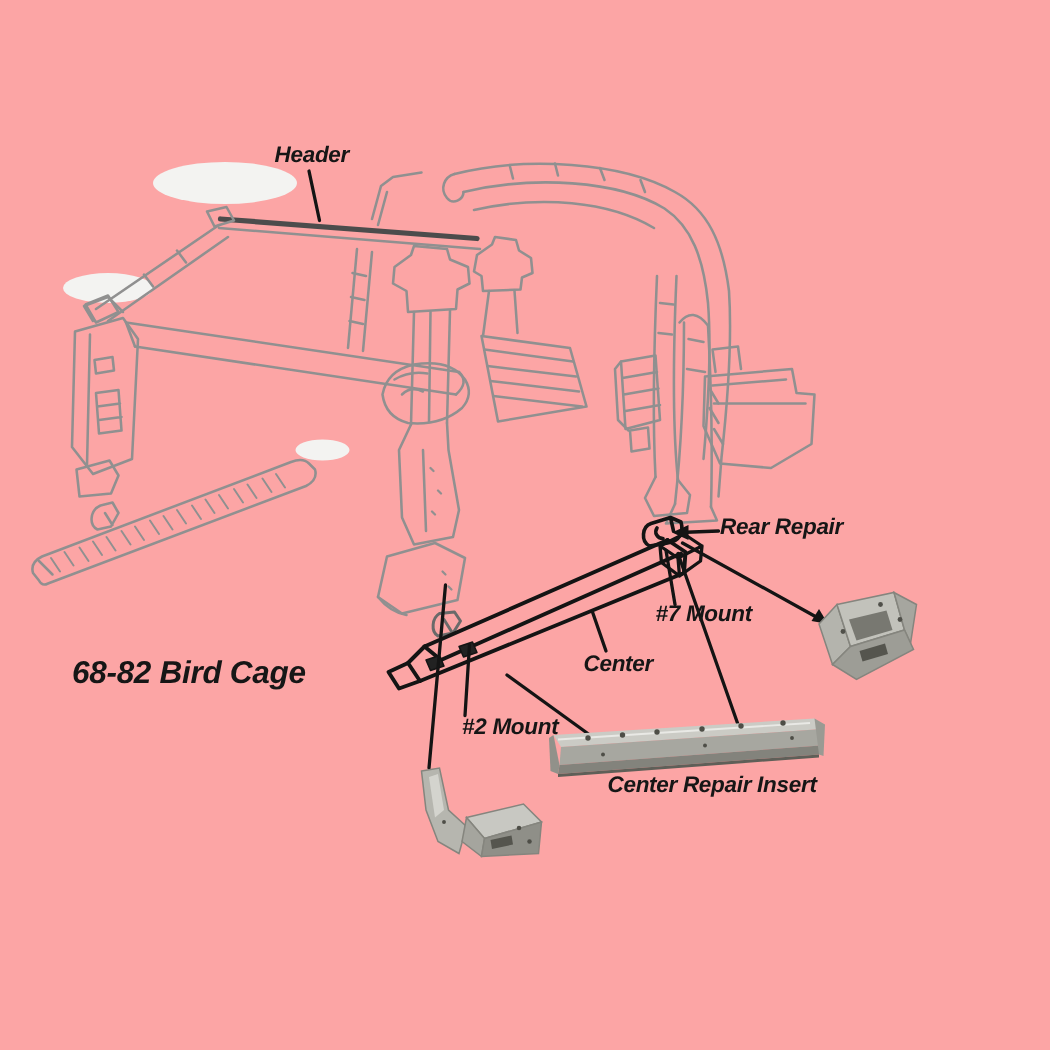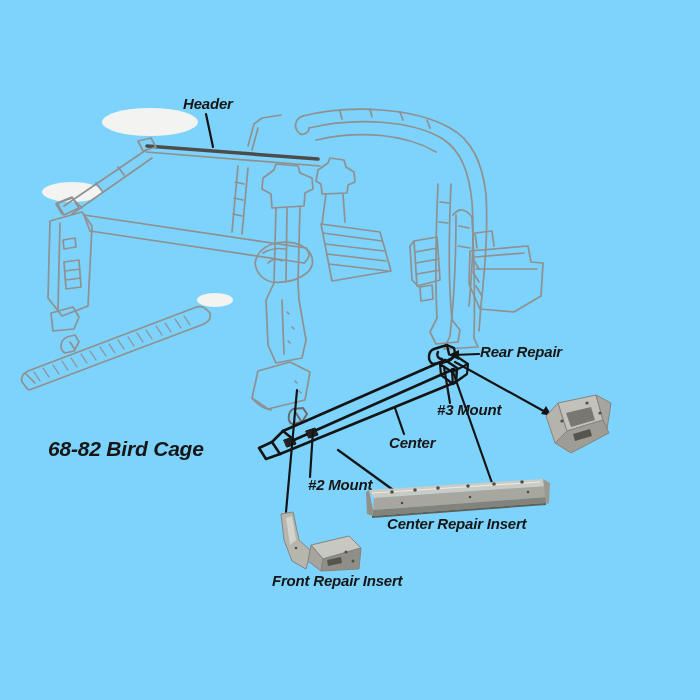--- a/index.html
+++ b/index.html
@@ -1,17 +1,17 @@
 <!DOCTYPE html>
 <html><head>
 <meta charset="utf-8">
 <style>
   html,body{margin:0;padding:0;background:#ffffff;}
   .stage{
-    position:relative;width:700px;height:700px;background:#7dd3fc;overflow:hidden;
+    position:relative;width:700px;height:700px;background:#fca5a5;overflow:hidden;
     font-family:"Liberation Sans","DejaVu Sans",sans-serif;
   }
   .stage svg{position:absolute;left:0;top:0;}
   .lbl{
     position:absolute;color:#161616;font-weight:bold;font-style:italic;
     font-size:15px;line-height:1.05;white-space:nowrap;letter-spacing:-0.2px;
   }
   .lbl.title{font-size:21px;}
   .lbl.small{font-size:13.5px;}
 </style>
@@ -213,25 +213,24 @@
           <circle cx="353" cy="561" r="1.5"></circle>
           <circle cx="296" cy="548" r="1.3"></circle>
       </g>
     </g>
   </svg>
 
   <div class="lbl" style="left:183px;top:96px;">Header</div>
 
   <div class="lbl" style="left:480px;top:344px;">Rear Repair</div>
 
-  <div class="lbl" style="left:437px;top:402px;">#3 Mount</div>
+  <div class="lbl" style="left:437px;top:402px;">#7 Mount</div>
 
   <div class="lbl" style="left:389px;top:435px;">Center</div>
 
   <div class="lbl title" style="left:48px;top:438px;">68-82 Bird Cage</div>
 
 
   <div class="lbl" style="left:292px;top:477px;margin-left:16px;">#2 Mount</div>
 
-  <div class="lbl" style="left:387px;top:516px;">Center Repair Insert</div>
-
-  <div class="lbl" style="left:272px;top:573px;">Front Repair Insert</div>
+  <div class="lbl" style="left:405px;top:516px;">Center Repair Insert</div>
+
 </div>
 
 </body></html>

